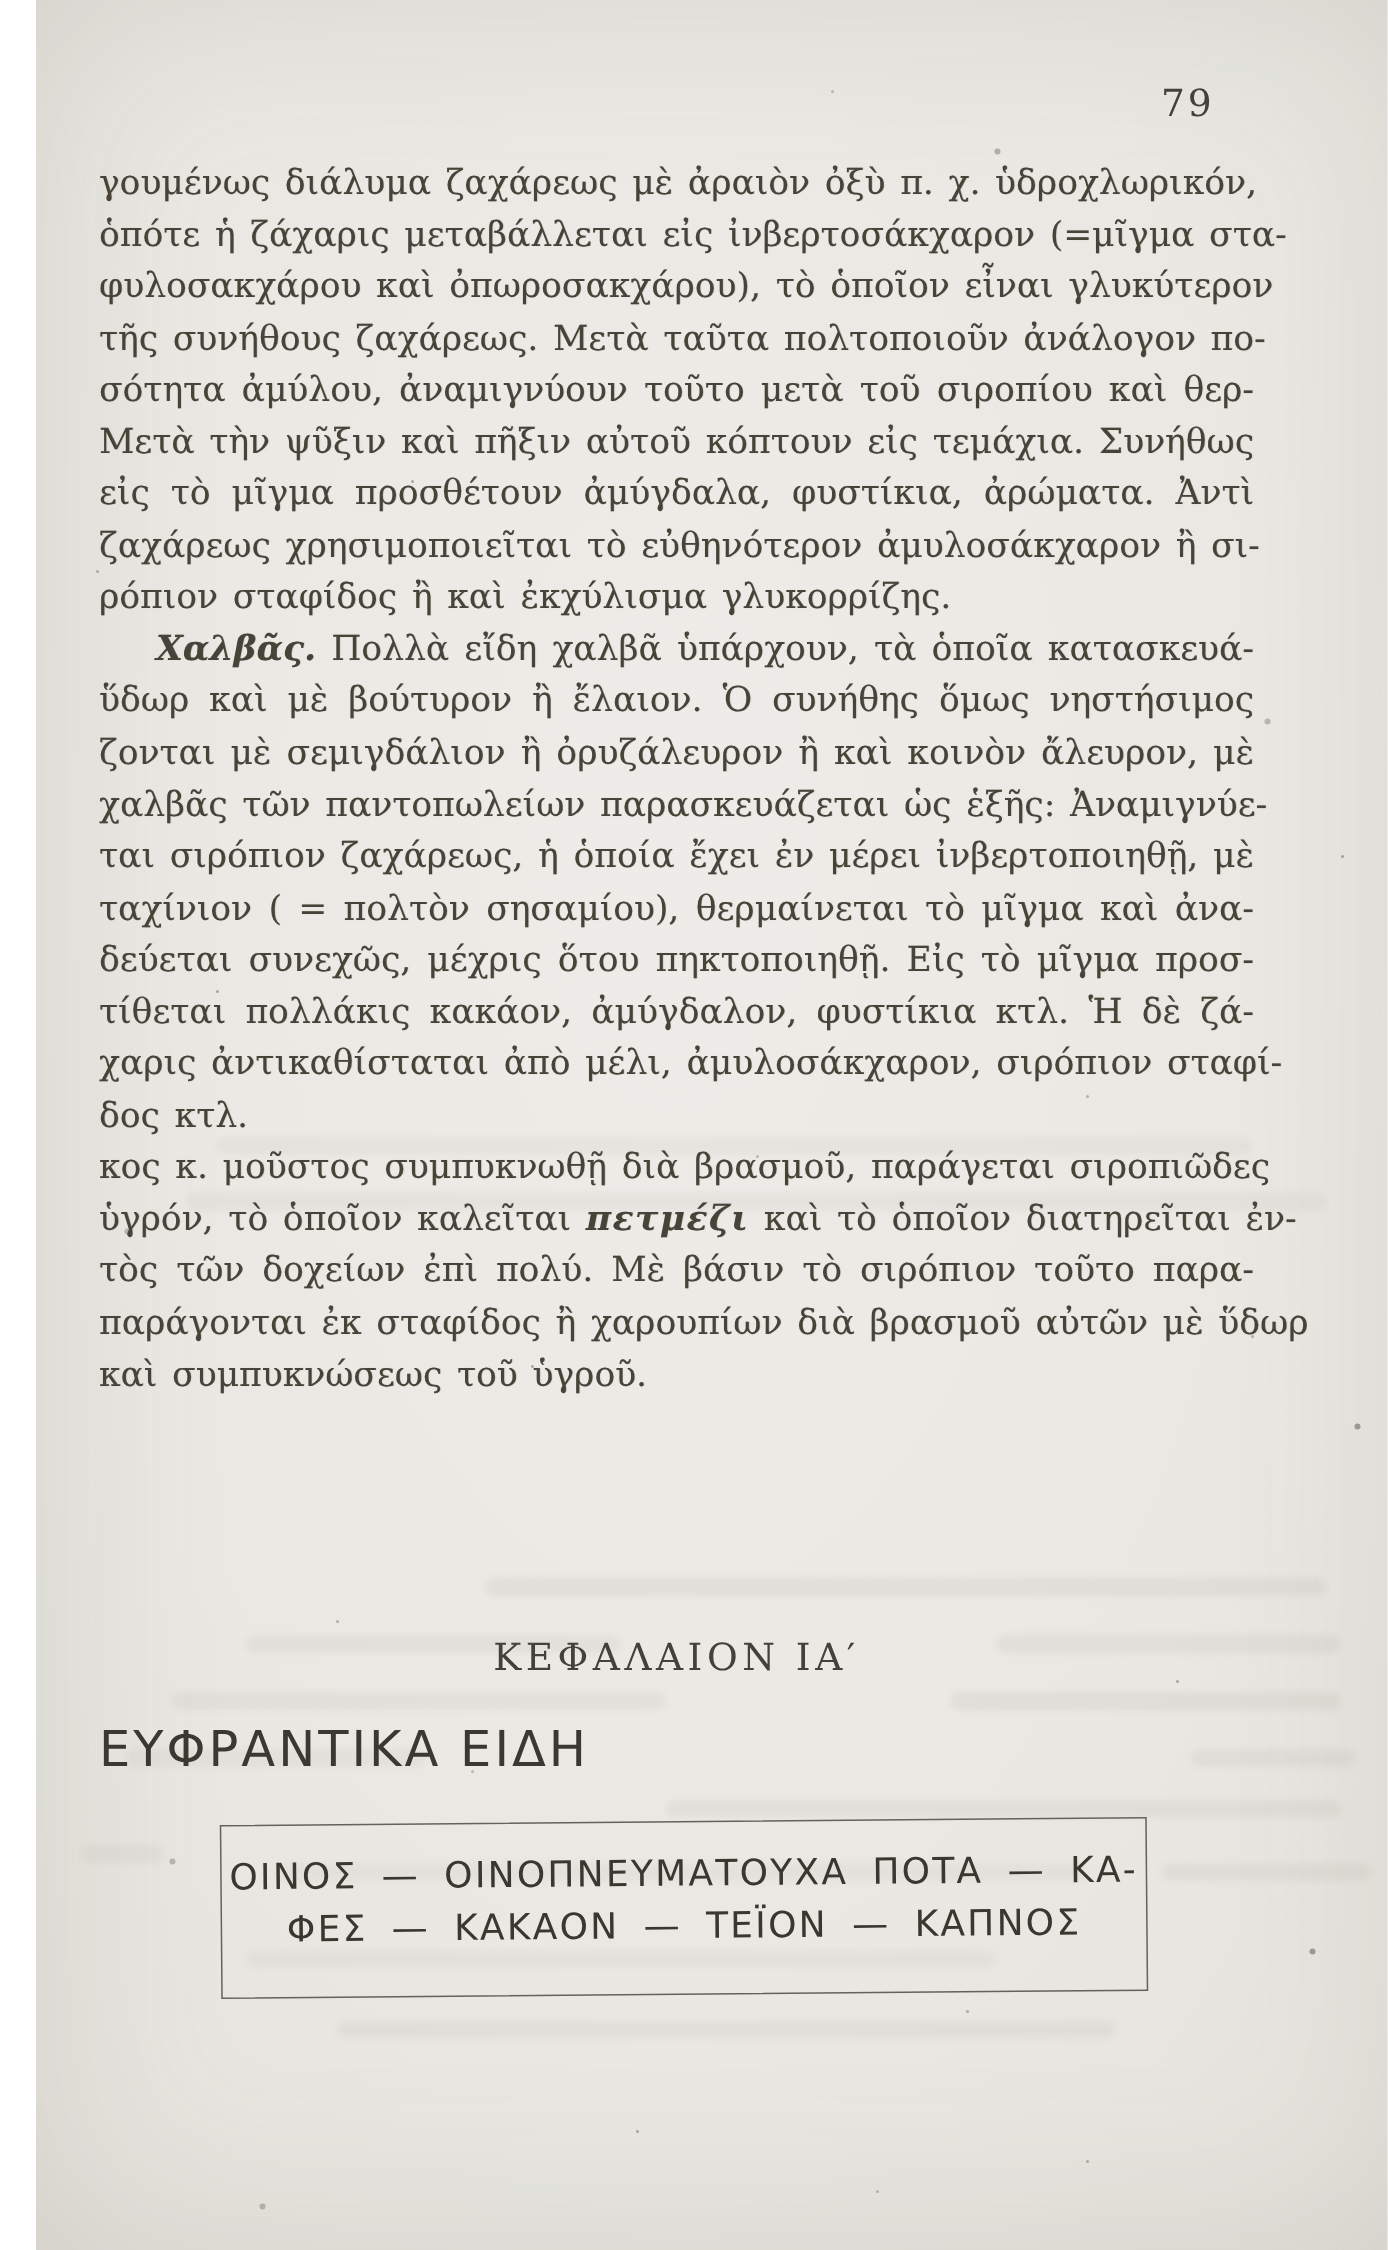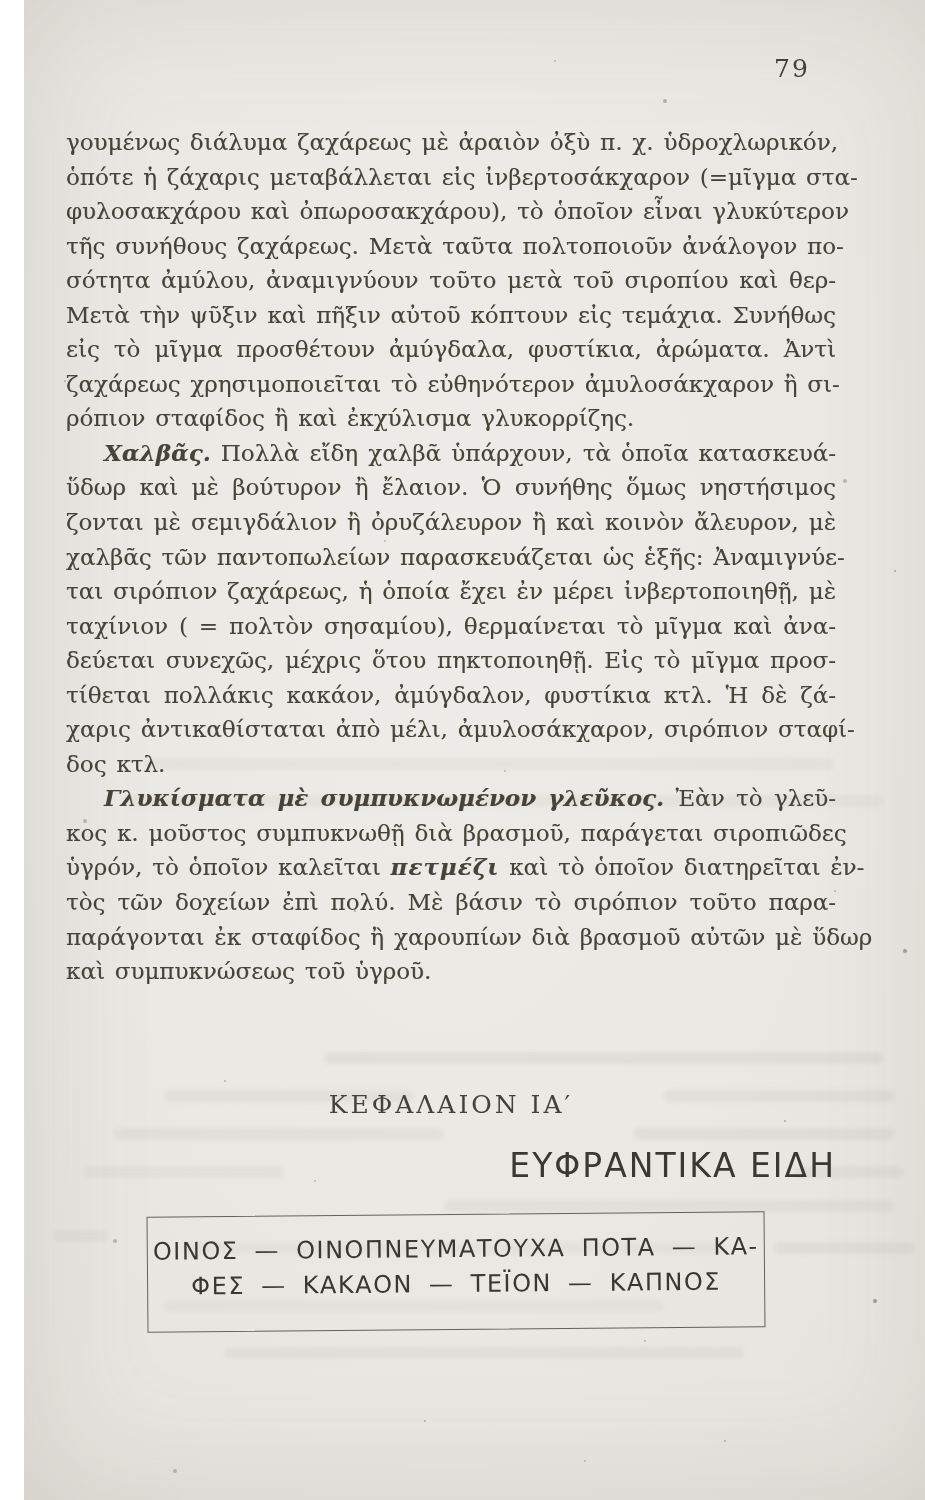--- a/index.html
+++ b/index.html
@@ -21,42 +21,42 @@
   .page-edge{
     position:absolute;top:0;right:0;width:10px;height:100%;
     background:linear-gradient(to left, rgba(72,70,62,0.38), rgba(72,70,62,0.10) 45%, rgba(72,70,62,0) 100%);
     pointer-events:none;
   }
   .page-number{
     position:absolute;left:750px;top:54px;width:60px;
     font-size:25px;letter-spacing:2px;color:#45413a;
   }
   .body-text{
-    position:absolute;left:42px;top:125px;width:770px;
+    position:absolute;left:42px;top:105px;width:770px;
     font-size:23px;word-spacing:2.5px;
     text-shadow:0.3px 0.3px 0.5px rgba(62,58,48,0.35);
   }
   .line{
     height:34.55px;line-height:34.55px;
     text-align:justify;text-align-last:justify;
     white-space:nowrap;
   }
   .line.end{text-align-last:left;}
   .line.indent{padding-left:38px;}
   .line .b{font-weight:bold;font-style:italic;}
   .line .bi{font-weight:bold;font-style:italic;letter-spacing:1px;}
   .line sup{font-size:60%;vertical-align:super;line-height:0;}
   .chapter-kicker{
     position:absolute;left:42px;top:1090px;width:770px;
     text-align:center;font-size:25px;letter-spacing:3px;
     color:#44403a;
   }
   .chapter-title{
     position:absolute;left:42px;top:1146px;width:770px;
-    text-align:right;
+    text-align:left;
     font-family:"DejaVu Sans", sans-serif;
     font-size:33px;letter-spacing:2px;font-weight:normal;
     color:#3b3831;
   }
   .announce-box{
     position:absolute;left:123px;top:1214px;width:616px;height:114px;
     border:1.6px solid rgba(78,74,65,0.85);
     transform:rotate(-0.5deg);
     background:rgba(255,255,255,0.02);
   }
@@ -148,21 +148,20 @@
       <div class="line indent"><span class="b">Χαλβᾶς.</span><span> Πολλὰ εἴδη χαλβᾶ ὑπάρχουν, τὰ ὁποῖα κατασκευά-</span></div>
       <div class="line"><span>ὕδωρ καὶ μὲ βούτυρον ἢ ἔλαιον. Ὁ συνήθης ὅμως νηστήσιμος</span></div>
       <div class="line"><span>ζονται μὲ σεμιγδάλιον ἢ ὀρυζάλευρον ἢ καὶ κοινὸν ἄλευρον, μὲ</span></div>
       <div class="line"><span>χαλβᾶς τῶν παντοπωλείων παρασκευάζεται ὡς ἑξῆς: Ἀναμιγνύε-</span></div>
       <div class="line"><span>ται σιρόπιον ζαχάρεως, ἡ ὁποία ἔχει ἐν μέρει ἰνβερτοποιηθῇ, μὲ</span></div>
       <div class="line"><span>ταχίνιον ( = πολτὸν σησαμίου), θερμαίνεται τὸ μῖγμα καὶ ἀνα-</span></div>
       <div class="line"><span>δεύεται συνεχῶς, μέχρις ὅτου πηκτοποιηθῇ. Εἰς τὸ μῖγμα προσ-</span></div>
       <div class="line"><span>τίθεται πολλάκις κακάον, ἀμύγδαλον, φυστίκια κτλ. Ἡ δὲ ζά-</span></div>
       <div class="line"><span>χαρις ἀντικαθίσταται ἀπὸ μέλι, ἀμυλοσάκχαρον, σιρόπιον σταφί-</span></div>
       <div class="line end"><span>δος κτλ.</span></div>
-      <div class="line indent"><span class="b">Γλυκίσματα μὲ συμπυκνωμένον γλεῦκος.</span><span> Ἐὰν τὸ γλεῦ-</span></div>
       <div class="line"><span>κος κ. μοῦστος συμπυκνωθῇ διὰ βρασμοῦ, παράγεται σιροπιῶδες</span></div>
       <div class="line"><span>ὑγρόν, τὸ ὁποῖον καλεῖται </span><span class="bi">πετμέζι</span><span> καὶ τὸ ὁποῖον διατηρεῖται ἐν-</span></div>
       <div class="line"><span>τὸς τῶν δοχείων ἐπὶ πολύ. Μὲ βάσιν τὸ σιρόπιον τοῦτο παρα-</span></div>
       <div class="line"><span>παράγονται ἐκ σταφίδος ἢ χαρουπίων διὰ βρασμοῦ αὐτῶν μὲ ὕδωρ</span></div>
       <div class="line end"><span>καὶ συμπυκνώσεως τοῦ ὑγροῦ.</span></div>
     </div>
 
   <div class="chapter-kicker">ΚΕΦΑΛΑΙΟΝ ΙΑ′</div>
   <div class="chapter-title">ΕΥΦΡΑΝΤΙΚΑ ΕΙΔΗ</div>
 

